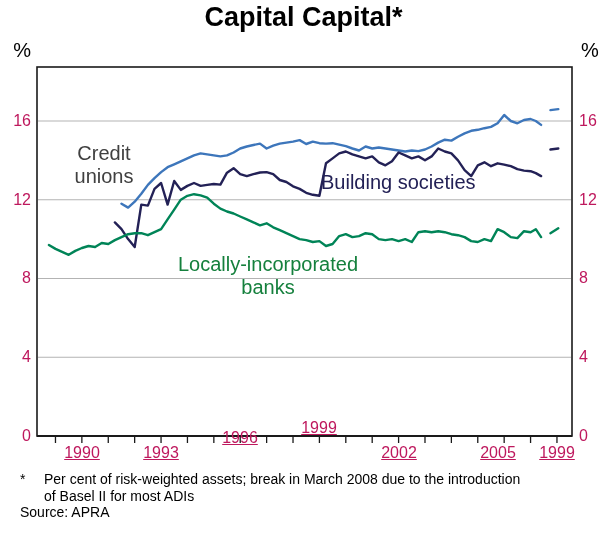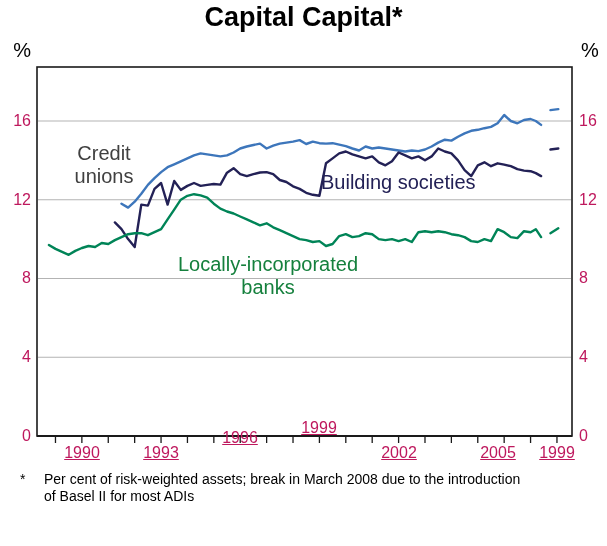--- a/index.html
+++ b/index.html
@@ -102,15 +102,16 @@
   </div>
 
   <div class="footnote">
     <div class="fn-row">
       <div class="fn-marker">*</div>
       <div>
         <div>Per cent of risk-weighted assets; break in March 2008 due to the introduction</div>
         <div>of Basel II for most ADIs</div>
       </div>
     </div>
+    <div>Source: APRA</div>
   </div>
 
 </div>
 
 </body></html>

